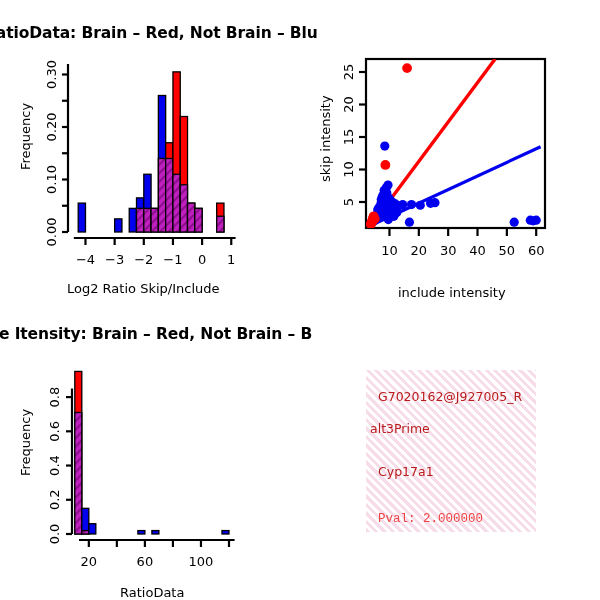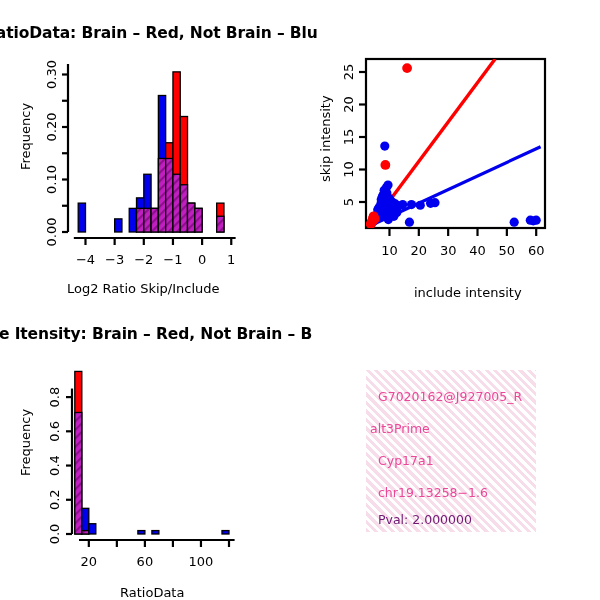--- a/index.html
+++ b/index.html
@@ -5,23 +5,23 @@
   html,body{margin:0;padding:0;background:#ffffff;}
   body{width:600px;height:600px;position:relative;overflow:hidden;
        font-family:"DejaVu Sans","Liberation Sans",sans-serif;}
   .panel{position:absolute;}
   .ttl{position:absolute;font-weight:bold;font-size:15.5px;color:#000;
        white-space:nowrap;letter-spacing:-0.1px;}
   .axlab{position:absolute;font-size:13px;color:#000;white-space:nowrap;}
   .vrot{transform:rotate(-90deg);transform-origin:left top;}
   svg{display:block;overflow:visible;}
   .infobox{position:absolute;box-sizing:border-box;overflow:hidden;}
-  .infotxt{position:absolute;font-size:12.5px;color:#ec4899;white-space:nowrap;
+  .infotxt{position:absolute;font-size:12.5px;color:#b91c1c;white-space:nowrap;
            font-family:"DejaVu Sans","Liberation Sans",sans-serif;}
-  .pval{color:#701a75;}
+  .pval{color:#ef4444;font-family:Liberation Mono, monospace;}
 </style>
 </head>
 <body>
 
 <div class="panel" style="left:0;top:0;width:300px;height:300px;">
 
   <div class="ttl" style="left:-16px;top:24px;">RatioData: Brain – Red, Not Brain – Blu</div>
 
   <svg id="svg-ratio" width="300" height="300" style="position:absolute;left:0;top:0;">
       <defs>
@@ -176,21 +176,21 @@
       <text x="89.47540983606558" y="255" font-size="13" font-family="&quot;DejaVu Sans&quot;,&quot;Liberation Sans&quot;,sans-serif" fill="#000" text-anchor="middle">10</text>
       <text x="118.81967213114754" y="255" font-size="13" font-family="&quot;DejaVu Sans&quot;,&quot;Liberation Sans&quot;,sans-serif" fill="#000" text-anchor="middle">20</text>
       <text x="148.1639344262295" y="255" font-size="13" font-family="&quot;DejaVu Sans&quot;,&quot;Liberation Sans&quot;,sans-serif" fill="#000" text-anchor="middle">30</text>
       <text x="177.5081967213115" y="255" font-size="13" font-family="&quot;DejaVu Sans&quot;,&quot;Liberation Sans&quot;,sans-serif" fill="#000" text-anchor="middle">40</text>
       <text x="206.85245901639345" y="255" font-size="13" font-family="&quot;DejaVu Sans&quot;,&quot;Liberation Sans&quot;,sans-serif" fill="#000" text-anchor="middle">50</text>
       <text x="236.1967213114754" y="255" font-size="13" font-family="&quot;DejaVu Sans&quot;,&quot;Liberation Sans&quot;,sans-serif" fill="#000" text-anchor="middle">60</text>
     </svg>
 
   <div class="axlab vrot" style="left:18px;top:182px;">skip intensity</div>
 
-  <div class="axlab" style="left:98px;top:285px;margin-left:16px;">include intensity</div>
+  <div class="axlab" style="left:98px;top:285px;">include intensity</div>
 </div>
 
 <div class="panel" style="left:0;top:300px;width:300px;height:300px;">
 
   <div class="ttl" style="left:-12px;top:25px;">ne Itensity: Brain – Red, Not Brain – B</div>
 
   <svg id="svg-intensity" width="300" height="300" style="position:absolute;left:0;top:0;">
       <defs>
         <pattern id="hatchB" width="6" height="6" patternUnits="userSpaceOnUse" patternTransform="rotate(45)">
           <rect width="6" height="6" fill="#c020c0"></rect>
@@ -235,16 +235,15 @@
   <div class="axlab vrot" style="left:18px;top:176px;">Frequency</div>
 
   <div class="axlab" style="left:120px;top:285px;">RatioData</div>
 </div>
 
 <div class="panel" style="left:300px;top:300px;width:300px;height:300px;">
   <div class="infobox" id="infobox" style="left: 66px; top: 70px; width: 170px; height: 162px; background: repeating-linear-gradient(45deg, rgb(247, 220, 234) 0px, rgb(247, 220, 234) 3px, rgb(255, 255, 255) 3px, rgb(255, 255, 255) 6px);"></div>
 
   <div class="infotxt" style="left:78px;top:89px;">G7020162@J927005_R</div>
   <div class="infotxt" style="left:70px;top:121px;">alt3Prime</div>
-  <div class="infotxt" style="left:78px;top:153px;">Cyp17a1</div>
-  <div class="infotxt" style="left:78px;top:185px;">chr19.13258−1.6</div>
+  <div class="infotxt" style="left:78px;top:164px;">Cyp17a1</div>
   <div class="infotxt pval" style="left:78px;top:212px;">Pval: 2.000000</div>
 </div>
 
 </body></html>

